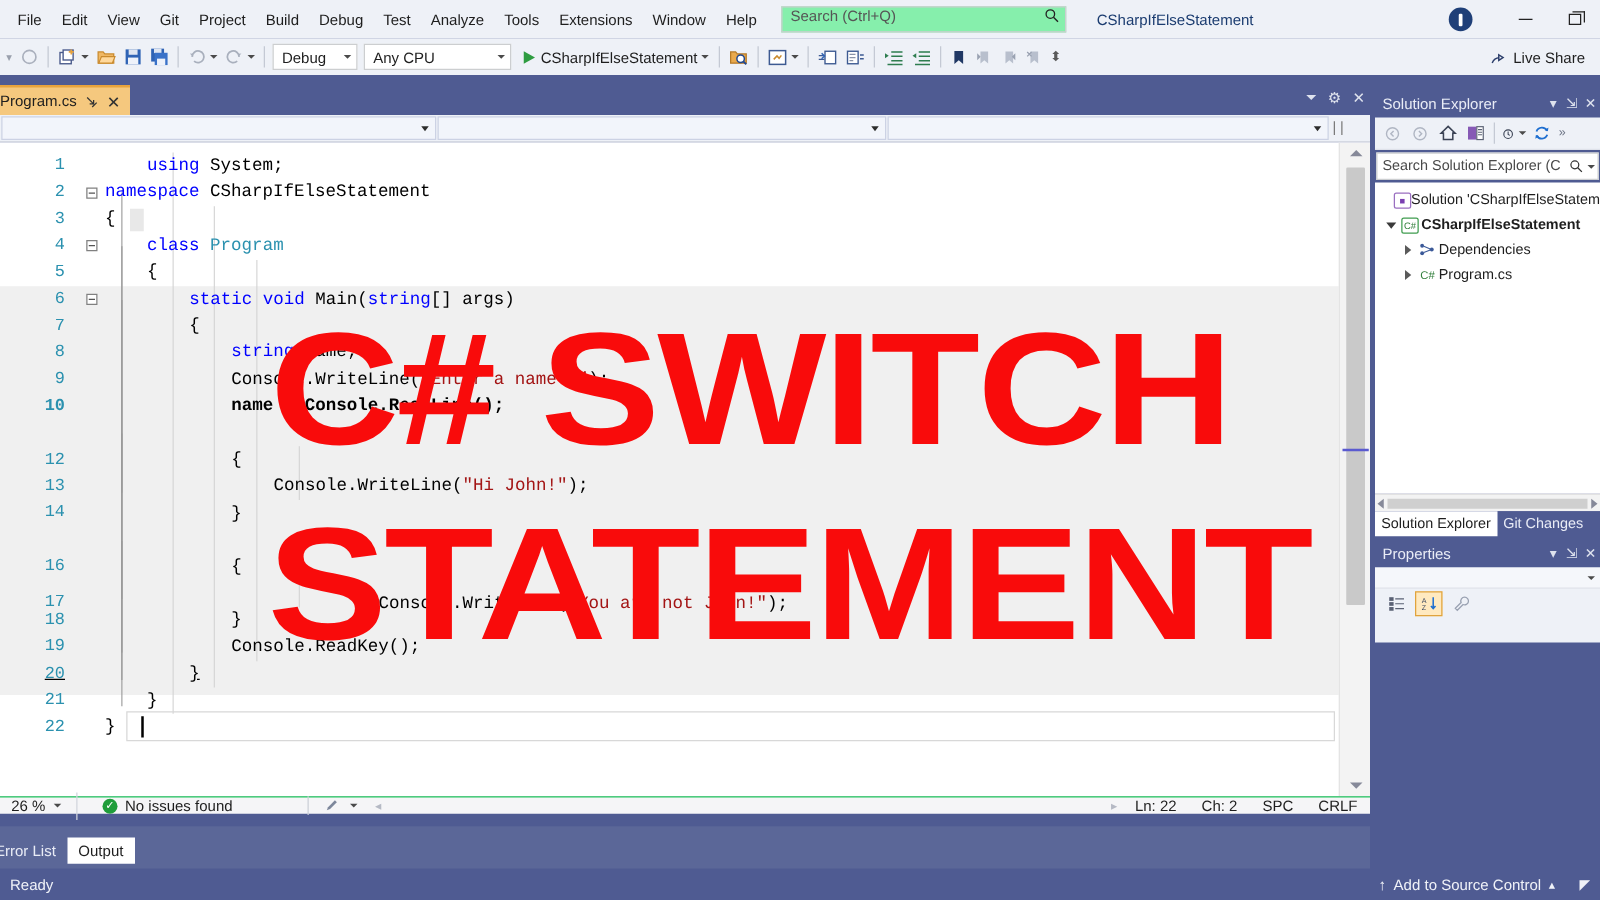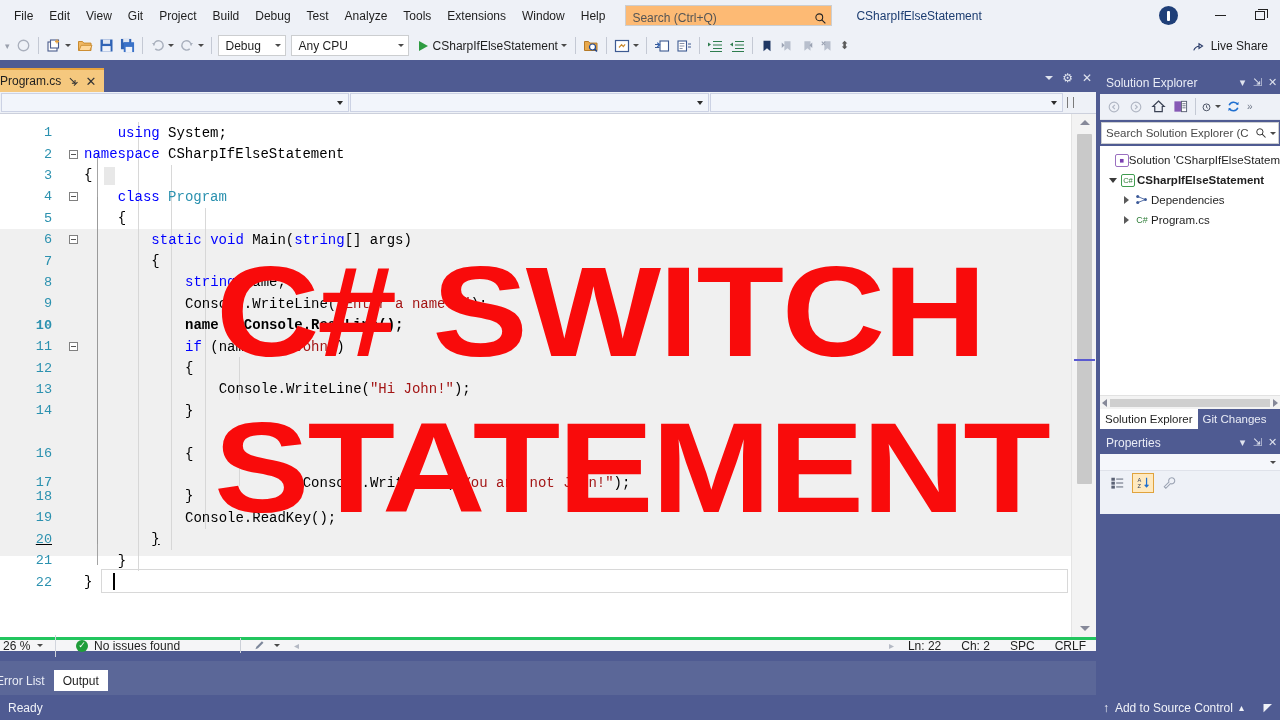--- a/index.html
+++ b/index.html
@@ -14,22 +14,22 @@
   .titlebar {
     position: absolute; left: 0; top: 0; width: 1280px; height: 31px;
     background: #eef1f7; display: flex; align-items: center;
   }
   .menu { display: flex; align-items: center; height: 31px; padding-left: 6px; }
   .menu-item {
     font-size: 12px; color: #1e1e1e; padding: 4px 8px; white-space: nowrap;
     line-height: 14px;
   }
   .search-box {
-    margin-left: 12px; width: 207px; height: 21px; background: #fdba74;
-    border: 1px solid #ccced0; display: flex; align-items: flex-end;
+    margin-left: 12px; width: 228px; height: 21px; background: #86efac;
+    border: 1px solid #ccced0; display: flex; align-items: flex-start;
     padding: 0 4px 0 6px;
   }
   .search-box .ph { font-size: 12px; color: #555; flex: 1; }
   .title-app {
     margin-left: 24px; font-size: 12px; color: #1b3c70; white-space: nowrap;
   }
   .titlebar-right {
     position: absolute; right: 0; top: 0; height: 31px;
     display: flex; align-items: center;
   }
@@ -160,22 +160,22 @@
   .vs-thumb {
     position:absolute; left:5px; top:20px; width:15px; height:350px;
     background:#c9c9c9; border-radius:1px;
   }
   .vs-mark {
     position:absolute; left:2px; width:21px; height:2px; background:#5a5ad0;
   }
 
   .ed-status {
     position: absolute; left: 0; top: 637px; width: 1096px; height: 14px;
-    background: #f5f5f7; border-top: 3px solid #22c55e;
-    display: flex; align-items: center; font-size: 12px; color: #1e1e1e;
+    background: #f5f5f7; border-top: 1px solid #22c55e;
+    display: flex; align-items: center; font-size: 12px; color: #1e1e1e; padding-left: 6px;
   }
   .zoom-combo {
     width: 56px; height: 22px; border-right: 1px solid #d2d5dd;
     display: flex; align-items: center; padding-left: 3px; gap: 4px;
   }
   .issues { display: flex; align-items: center; gap: 6px; padding-left: 20px; }
   .ok-dot {
     width: 12px; height: 12px; border-radius: 50%; background: #1f9d3a;
     display: flex; align-items: center; justify-content: center;
   }
@@ -594,27 +594,20 @@
         <div class="code-line" style="top: 179.2px;">
           <span class="lnum">9</span>
           <span class="gutter-glyph"></span>
           <span class="ctext" style="padding-left: 101.04px;"><span class="m">Console.WriteLine(</span><span class="s">"Enter a name: "</span><span class="m">);</span></span>
         </div>
         <div class="code-line" style="top: 200.6px; font-weight: bold;">
           <span class="lnum">10</span>
           <span class="gutter-glyph"></span>
           <span class="ctext" style="padding-left: 101.04px;"><span class="m">name = Console.ReadLine();</span></span>
         </div>
-        <div class="code-line" style="top: 222px;">
-          <span class="lnum">11</span>
-          <span class="gutter-glyph">
-            <span class="fold"></span>
-          </span>
-          <span class="ctext" style="padding-left: 101.04px;"><span class="k">if</span><span class="m"> (name == </span><span class="s">"John"</span><span class="m">)</span></span>
-        </div>
         <div class="code-line" style="top: 243.4px;">
           <span class="lnum">12</span>
           <span class="gutter-glyph"></span>
           <span class="ctext" style="padding-left: 101.04px;"><span class="m">{</span></span>
         </div>
         <div class="code-line" style="top: 264.8px;">
           <span class="lnum">13</span>
           <span class="gutter-glyph"></span>
           <span class="ctext" style="padding-left: 134.72px;"><span class="m">Console.WriteLine(</span><span class="s">"Hi John!"</span><span class="m">);</span></span>
         </div>

